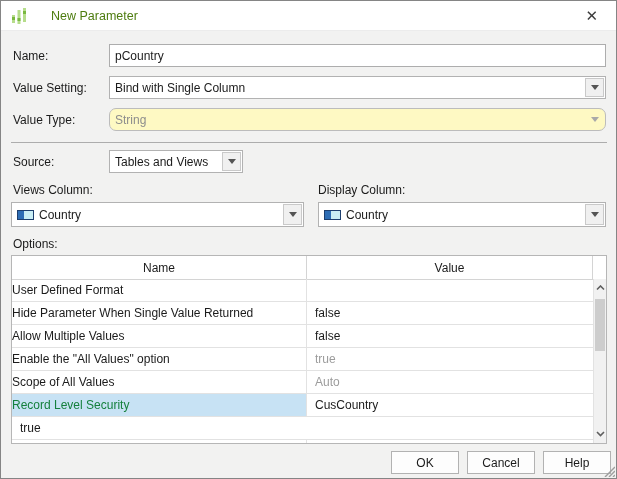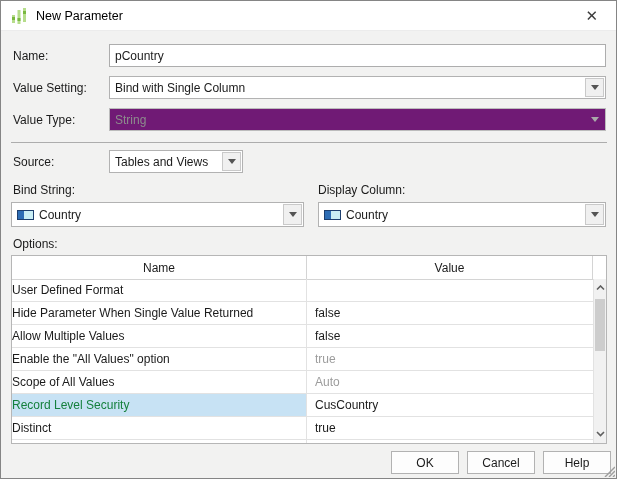--- a/index.html
+++ b/index.html
@@ -2,35 +2,35 @@
 <html><head>
 <meta charset="utf-8">
 <style>
   html,body{margin:0;padding:0;background:#d8d8d8;font-family:"Liberation Sans",sans-serif;}
   .dialog{position:relative;width:617px;height:479px;background:#f2f2f1;border:1px solid #858585;
           box-sizing:border-box;overflow:hidden;}
   
   .titlebar{position:absolute;left:0;top:0;right:0;height:30px;background:#ffffff;
             border-bottom:1px solid #ececec;display:flex;align-items:center;padding:0 9px;box-sizing:border-box;}
   .app-icon{width:18px;height:18px;display:inline-flex;}
-  .title{font-size:12.5px;color:#000000;margin-left:8px;}
+  .title{font-size:12.5px;color:#4d7c0f;margin-left:23px;}
   .close{margin-left:auto;font-size:15px;color:#3c3c3c;padding:0 9px;cursor:default;line-height:1;}
   
   .lbl{position:absolute;font-size:12px;color:#1b1b1b;white-space:nowrap;}
   .tinput{position:absolute;background:#fff;border:1px solid #adadad;box-sizing:border-box;
           font-size:12px;color:#1b1b1b;padding:0 5px;font-family:inherit;outline:none;}
   .combo{position:absolute;background:#fff;border:1px solid #b2b2b2;box-sizing:border-box;
          display:flex;align-items:center;}
   .combo .ctext{flex:1;font-size:12px;color:#1b1b1b;padding-left:5px;white-space:nowrap;overflow:hidden;
                 display:flex;align-items:center;gap:5px;}
   .combo .cbtn{width:19px;align-self:stretch;margin:1px;background:#f0f0f0;border:1px solid #c9c9c9;
                box-sizing:border-box;display:flex;align-items:center;justify-content:center;}
   .arrow{width:0;height:0;border-left:4px solid transparent;border-right:4px solid transparent;
          border-top:5px solid #545454;}
-  .combo.disabled{background:#701a75;border-color:#bcbcbc;}
+  .combo.disabled{background:#fef9c3;border-color:#bcbcbc;border-radius:7px;}
   .combo.disabled .ctext{color:#8d8d8d;}
   .combo.disabled .cbtn{background:transparent;border-color:transparent;}
   .combo.disabled .arrow{border-top-color:#a9a9a9;}
   .sep{position:absolute;left:10px;top:141px;width:596px;height:1px;background:#adadad;}
   .col-icon{width:17px;height:10px;flex:0 0 auto;}
   
   .opt-table{position:absolute;left:10px;top:254px;width:596px;height:189px;background:#fff;
              border:1px solid #b6b6b6;box-sizing:border-box;overflow:hidden;}
   .thead{display:flex;height:23px;border-bottom:1px solid #d4d4d4;font-size:12px;color:#1b1b1b;}
   .th-name{width:295px;border-right:1px solid #d4d4d4;display:flex;align-items:center;justify-content:center;box-sizing:border-box;}
@@ -96,21 +96,21 @@
   <div class="sep"></div>
 
   <span class="lbl" style="left:12px;top:154px;">Source:</span>
   <div class="combo" style="left:108px;top:149px;width:134px;height:23px;">
     <span class="ctext">Tables and Views</span>
     <span class="cbtn">
         <span class="arrow"></span>
       </span>
   </div>
 
-  <span class="lbl" style="left:12px;top:182px;">Bind String:</span>
+  <span class="lbl" style="left:12px;top:182px;">Views Column:</span>
   <span class="lbl" style="left:317px;top:182px;">Display Column:</span>
 
   <div class="combo" style="left:10px;top:201px;width:293px;height:25px;">
     <span class="ctext">
       <svg class="col-icon" viewBox="0 0 17 10">
         <rect x="0.5" y="0.5" width="16" height="9" fill="#c9eef5" stroke="#1c3e6e"></rect>
         <rect x="1" y="1" width="6" height="8" fill="#2d6db5"></rect>
       </svg>
       <span>Country</span>
     </span>
@@ -160,21 +160,20 @@
       </div>
       <div class="trow muted">
         <span class="td-name">Scope of All Values</span>
         <span class="td-value">Auto</span>
       </div>
       <div class="trow selected">
         <span class="td-name">Record Level Security</span>
         <span class="td-value">CusCountry</span>
       </div>
       <div class="trow">
-        <span class="td-name">Distinct</span>
         <span class="td-value">true</span>
       </div>
       <div class="trow">
         <span class="td-name"></span>
           <span class="td-value"></span>
       </div>
     </div>
 
     <div class="vscroll">
       <span class="sb-btn sb-up">

